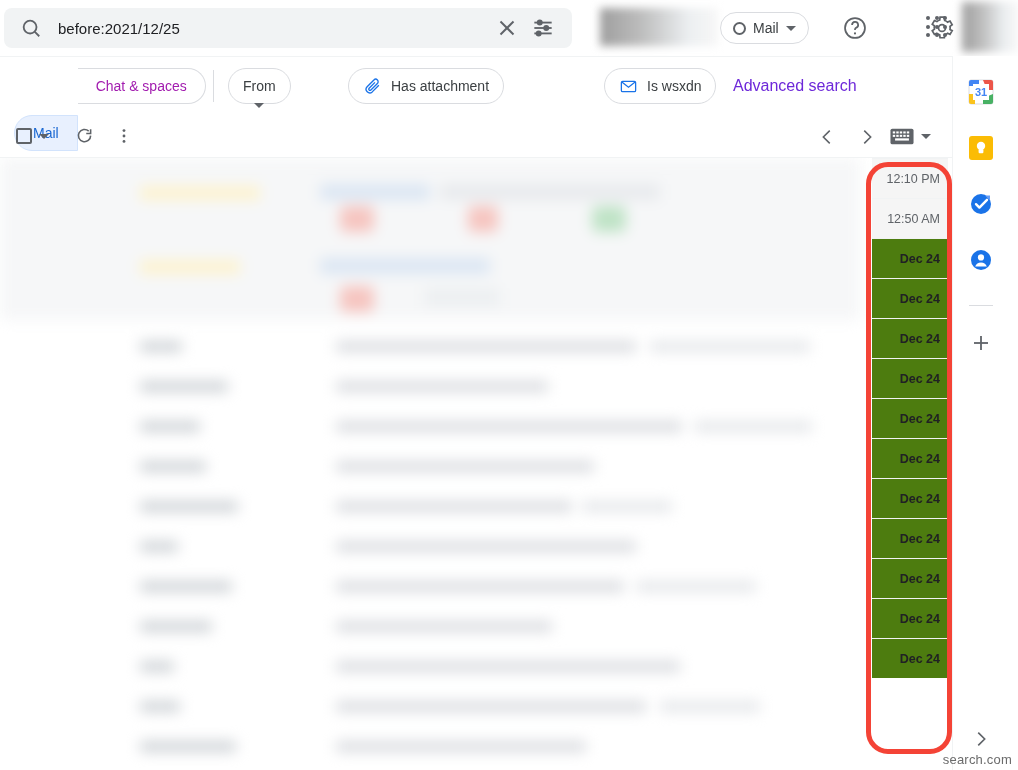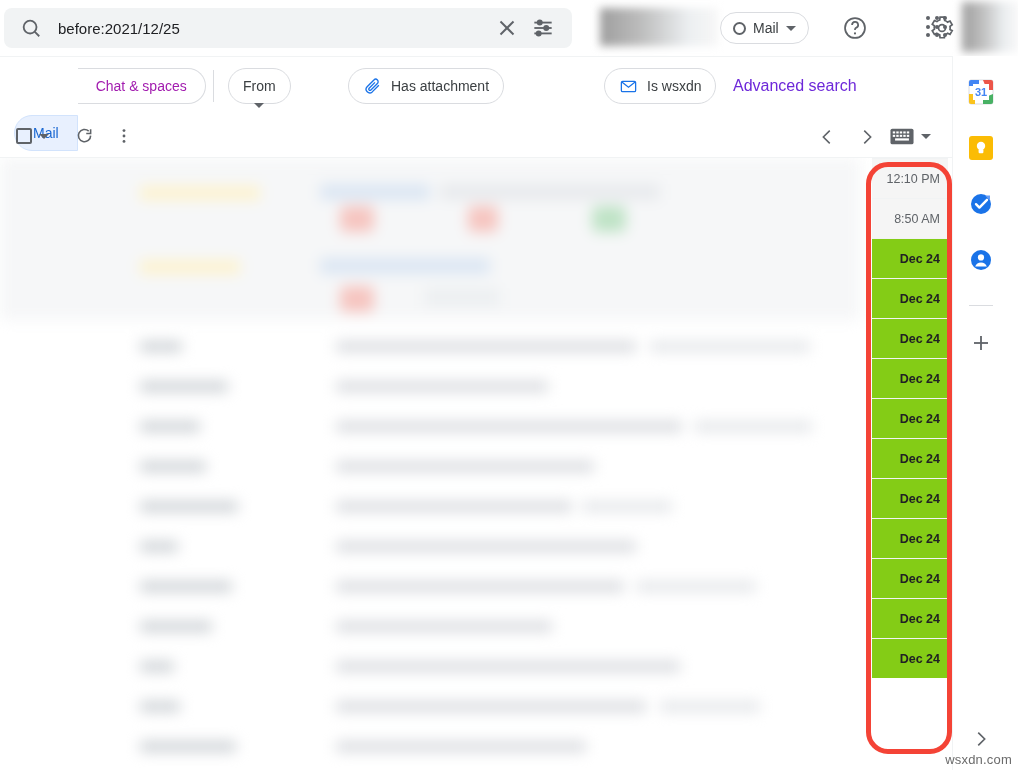--- a/index.html
+++ b/index.html
@@ -93,21 +93,21 @@
 
   .scroll-track { position: absolute; left: 950px; top: 158px; width: 12px; height: 612px; background: #fff; }
   .scroll-thumb { position: absolute; left: 952px; top: 160px; width: 9px; height: 160px; background: #bdc1c6; border-radius: 0px; }
 
   
   .datecol { position: absolute; left: 872px; top: 158px; width: 76px; height: 724px; }
   .daterow {
     position: absolute; left: 0; width: 76px; height: 40px;
     display: flex; align-items: center; justify-content: flex-end;
     padding-right: 8px; font-size: 12.5px; color: #5f6368;
-    border-top: 1px solid #f1f3f4; background: #84cc16;
+    border-top: 1px solid #f1f3f4; background: #4d7c0f;
   }
   .daterow.unread { font-weight: bold; color: #202124; }
   .daterow.shaded { background: #f5f5f5; }
 
   
   .annot {
     position: absolute; left: 866px; top: 162px; width: 86px; height: 592px;
     border: 5px solid #f44336; border-radius: 22px; pointer-events: none;
   }
 
@@ -371,21 +371,21 @@
         <div class="bcell" style="left:336px;top:8px;width:250px;height:11px;background:#dadce0;"></div>
       </div>
     </div>
   </div>
 
   <div class="scroll-track"></div>
   <div class="scroll-thumb"></div>
 
   <div class="datecol">
       <div class="daterow shaded" style="top: 0px;">12:10 PM</div>
-      <div class="daterow shaded" style="top: 40px;">8:50 AM</div>
+      <div class="daterow shaded" style="top: 40px;">12:50 AM</div>
       <div class="daterow unread" style="top: 80px;">Dec 24</div>
       <div class="daterow unread" style="top: 120px;">Dec 24</div>
       <div class="daterow unread" style="top: 160px;">Dec 24</div>
       <div class="daterow unread" style="top: 200px;">Dec 24</div>
       <div class="daterow unread" style="top: 240px;">Dec 24</div>
       <div class="daterow unread" style="top: 280px;">Dec 24</div>
       <div class="daterow unread" style="top: 320px;">Dec 24</div>
       <div class="daterow unread" style="top: 360px;">Dec 24</div>
       <div class="daterow unread" style="top: 400px;">Dec 24</div>
       <div class="daterow unread" style="top: 440px;">Dec 24</div>
@@ -440,14 +440,14 @@
       </svg>
     </div>
 
     <div class="side-expand">
       <svg viewBox="0 0 24 24" width="22" height="22" fill="none" stroke="#5f6368" stroke-width="1.8">
         <polyline points="9,5 16,12 9,19"></polyline>
       </svg>
     </div>
   </div>
 
-  <div class="watermark">wsxdn.com</div>
+  <div class="watermark">search.com</div>
 </div>
 
 </body></html>

